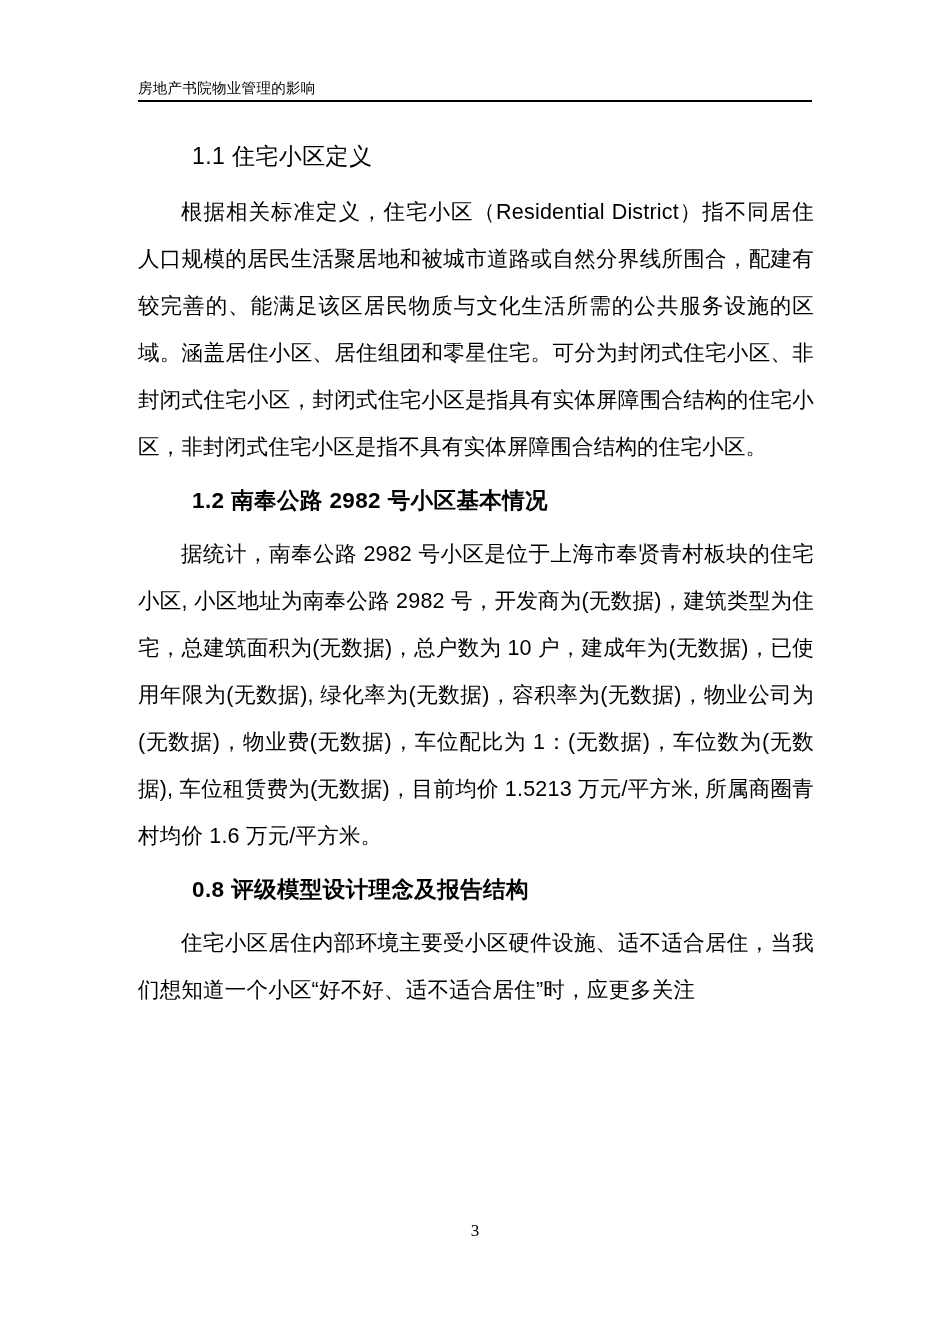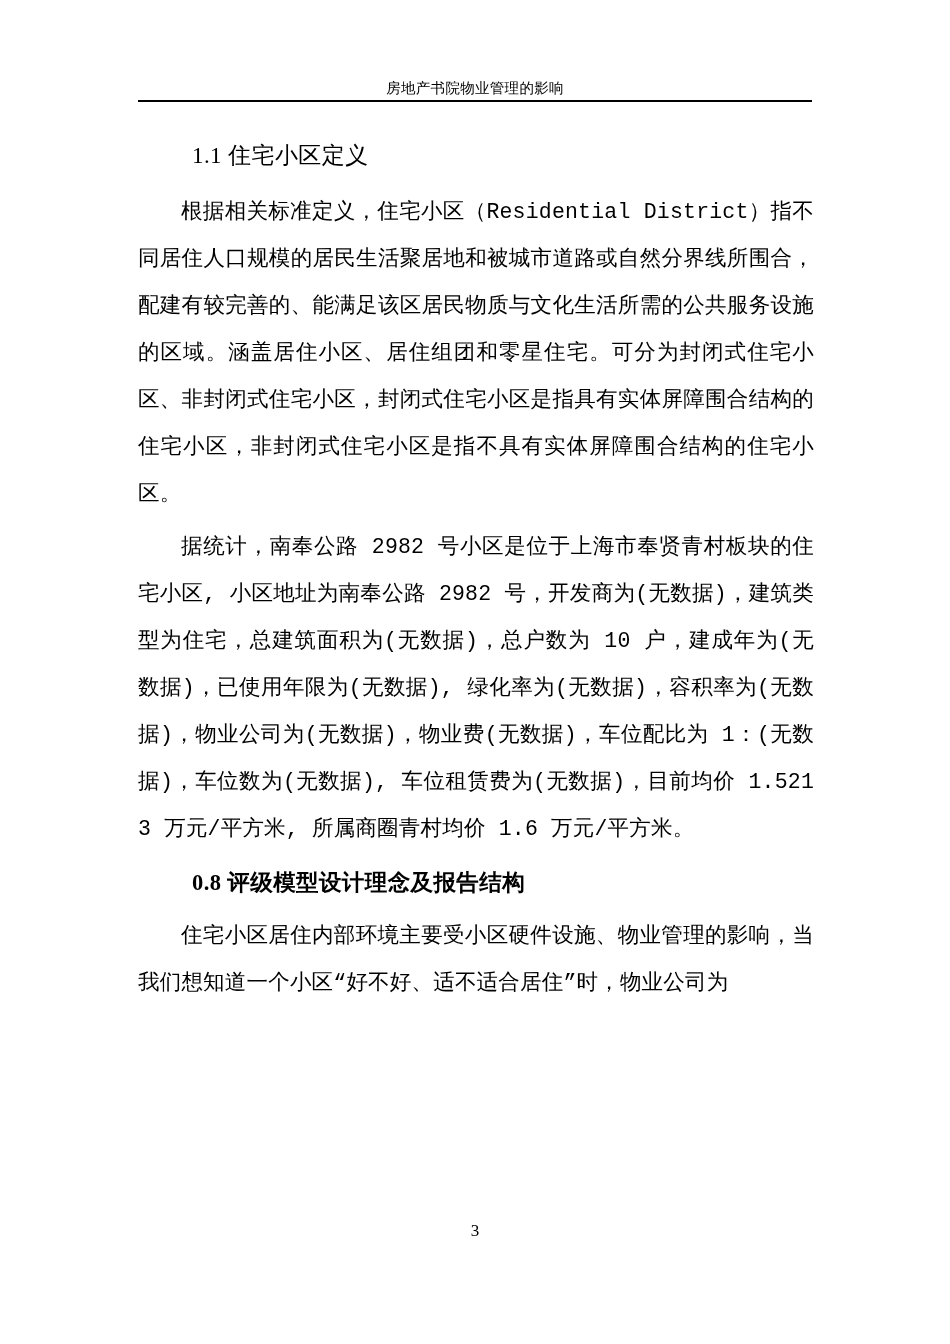--- a/index.html
+++ b/index.html
@@ -24,21 +24,21 @@
   
   .header {
     position: absolute;
     left: 138px;
     top: 68px;
     width: 674px;
     height: 34px;
     border-bottom: 2px solid #000000;
     display: flex;
     align-items: flex-end;
-    justify-content: center;
+    justify-content: flex-start;
     box-sizing: border-box;
   }
   .header-left,
   .header-right {
     font-family: "Liberation Sans", "DejaVu Sans", sans-serif;
     font-size: 14.5px;
     line-height: 1.1;
     letter-spacing: 0.3px;
     padding-bottom: 3px;
     white-space: nowrap;
@@ -57,36 +57,36 @@
     font-weight: bold;
     font-size: 26px;
     line-height: 1.25;
     margin: 0 0 0 0;
     padding: 16px 0 10px 46px;
     letter-spacing: 0.5px;
     white-space: nowrap;
   }
 
   h2.sub-title {
-    font-family: Liberation Serif, serif;
+    font-family: Liberation Sans, sans-serif;
     font-weight: normal;
     font-size: 23px;
     line-height: 1.25;
     margin: 0;
     padding: 16px 0 10px 54px;
     letter-spacing: 0.4px;
     white-space: nowrap;
   }
   h2.sub-title.bold {
     font-weight: bold;
     font-size: 22.5px;
   }
 
   p.body-text {
-    font-family: Liberation Mono, monospace;
+    font-family: Liberation Sans, sans-serif;
     font-size: 21.5px;
     line-height: 47px;
     margin: 0;
     padding: 8px 0 0 0;
     text-align: justify;
     text-justify: inter-ideograph;
     text-indent: 2em;
     letter-spacing: 0.2px;
     word-break: break-all;
   }
@@ -116,24 +116,25 @@
     <span class="header-right">物业管理的影响</span>
   </div>
 
   <div class="content">
 
 
     <h2 class="sub-title">1.1  住宅小区定义</h2>
 
     <p class="body-text">根据相关标准定义，住宅小区（Residential District）指不同居住人口规模的居民生活聚居地和被城市道路或自然分界线所围合，配建有较完善的、能满足该区居民物质与文化生活所需的公共服务设施的区域。涵盖居住小区、居住组团和零星住宅。可分为封闭式住宅小区、非封闭式住宅小区，封闭式住宅小区是指具有实体屏障围合结构的住宅小区，非封闭式住宅小区是指不具有实体屏障围合结构的住宅小区。</p>
 
+    <h2 class="sub-title bold">1.2  南奉公路 2982 号小区基本情况</h2>
 
     <p class="body-text tight">据统计，南奉公路 2982 号小区是位于上海市奉贤青村板块的住宅小区, 小区地址为南奉公路 2982 号，开发商为(无数据)，建筑类型为住宅，总建筑面积为(无数据)，总户数为 10 户，建成年为(无数据)，已使用年限为(无数据), 绿化率为(无数据)，容积率为(无数据)，物业公司为(无数据)，物业费(无数据)，车位配比为 1：(无数据)，车位数为(无数据), 车位租赁费为(无数据)，目前均价 1.5213 万元/平方米, 所属商圈青村均价 1.6 万元/平方米。</p>
 
     <h2 class="sub-title bold">0.8  评级模型设计理念及报告结构</h2>
 
-    <p class="body-text tight">住宅小区居住内部环境主要受小区硬件设施、物业管理的影响，当我们想知道一个小区“好不好、适不适合居住”时，物业公司为</p>
+    <p class="body-text tight">住宅小区居住内部环境主要受小区硬件设施、适不适合居住，当我们想知道一个小区“好不好、适不适合居住”时，应更多关注</p>
 
   </div>
 
   <div class="page-number">3</div>
 
 </div>
 
 </body></html>

